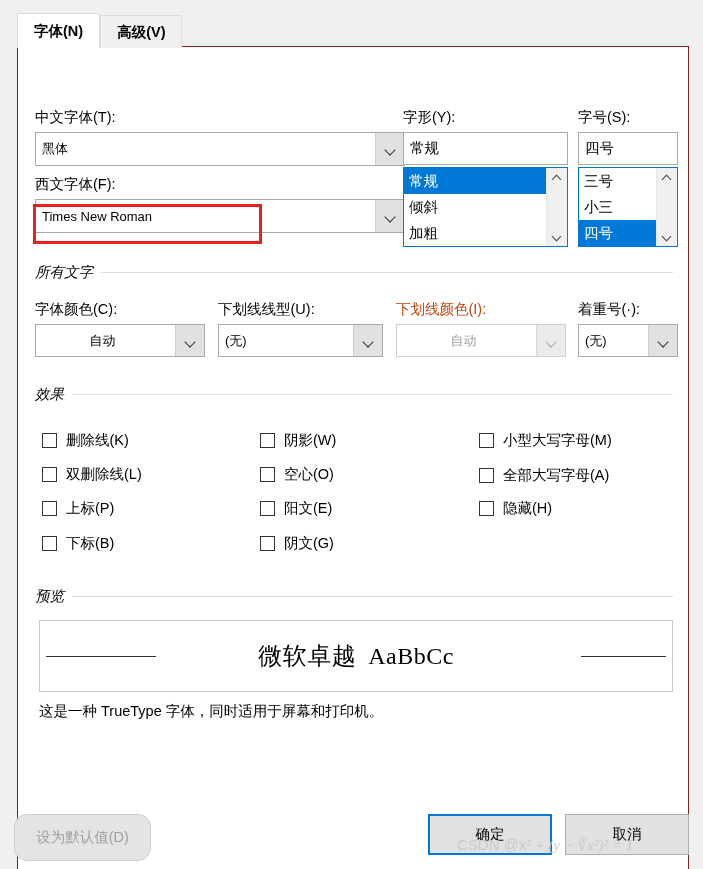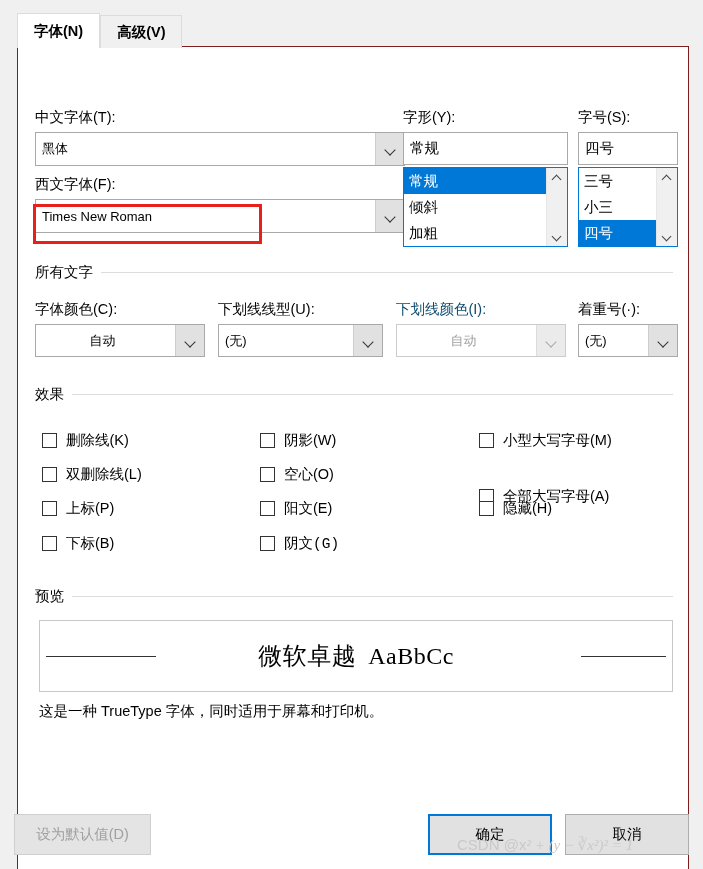--- a/index.html
+++ b/index.html
@@ -52,21 +52,21 @@
     background: #ffffff;
     border: 1px solid #7f1d1d;
     box-sizing: border-box;
   }
 
   .lbl {
     font-size: 14.5px;
     color: #000;
     white-space: nowrap;
   }
-  .lbl.disabled { color: #0c4a6e; }
+  .lbl.disabled { color: #c2410c; }
 
   
   .combo {
     position: absolute;
     border: 1px solid #a9a9a9;
     background: #fff;
     box-sizing: border-box;
     display: flex;
     align-items: stretch;
   }
@@ -163,20 +163,21 @@
   
   .group {
     position: absolute;
     display: flex; align-items: center;
     width: 100%;
   }
   .group .gtitle {
     font-size: 14.5px;
     padding-right: 8px;
     white-space: nowrap;
+    font-style: italic;
   }
   .group .gline {
     flex: 1 1 auto;
     height: 1px;
     background: #dcdcdc;
   }
 
   
   .cbrow {
     position: absolute;
@@ -396,30 +397,30 @@
     <span class="lbl">阴影(W)</span>
   </div>
   <div class="cbrow" style="left:242px;top:418px;">
     <span class="cbox"></span>
     <span class="lbl">空心(O)</span>
   </div>
   <div class="cbrow" style="left:242px;top:452px;">
     <span class="cbox"></span>
     <span class="lbl">阳文(E)</span>
   </div>
-  <div class="cbrow" style="left:242px;top:487px;font-family:Liberation Mono, monospace;">
+  <div class="cbrow" style="left:242px;top:487px;">
     <span class="cbox"></span>
     <span class="lbl">阴文(G)</span>
   </div>
 
   <div class="cbrow" style="left:461px;top:384px;">
     <span class="cbox"></span>
     <span class="lbl">小型大写字母(M)</span>
   </div>
-  <div class="cbrow" style="left:461px;top:440px;justify-content:space-between;">
+  <div class="cbrow" style="left:461px;top:419px;justify-content:space-between;">
     <span class="cbox"></span>
     <span class="lbl">全部大写字母(A)</span>
   </div>
   <div class="cbrow" style="left:461px;top:452px;">
     <span class="cbox"></span>
     <span class="lbl">隐藏(H)</span>
   </div>
 
   <div class="group" style="left:17px;top:540px;width:638px;">
     <span class="gtitle">预览</span>
@@ -435,21 +436,21 @@
       </span>
     </div>
   </div>
 
   <div class="desc" style="left:21px;top:655px;">这是一种 TrueType 字体，同时适用于屏幕和打印机。</div>
 
 </div>
 
 <div class="annot-red" style="left:33px;top:204px;width:229px;height:40px;"></div>
 
-<div class="btn disabled" style="left:14px;top:814px;width:137px;height:41px;">
+<div class="btn disabled" style="left:14px;top:814px;width:137px;height:47px;border-radius:13px;">
   <span>设为默认值(D)</span>
 </div>
 <div class="btn default" style="left:428px;top:814px;width:124px;height:41px;">
   <span>确定</span>
 </div>
 <div class="btn" style="left:565px;top:814px;width:124px;height:41px;">
   <span>取消</span>
 </div>
 
 <div class="watermark" style="left:457px;top:836px;">

